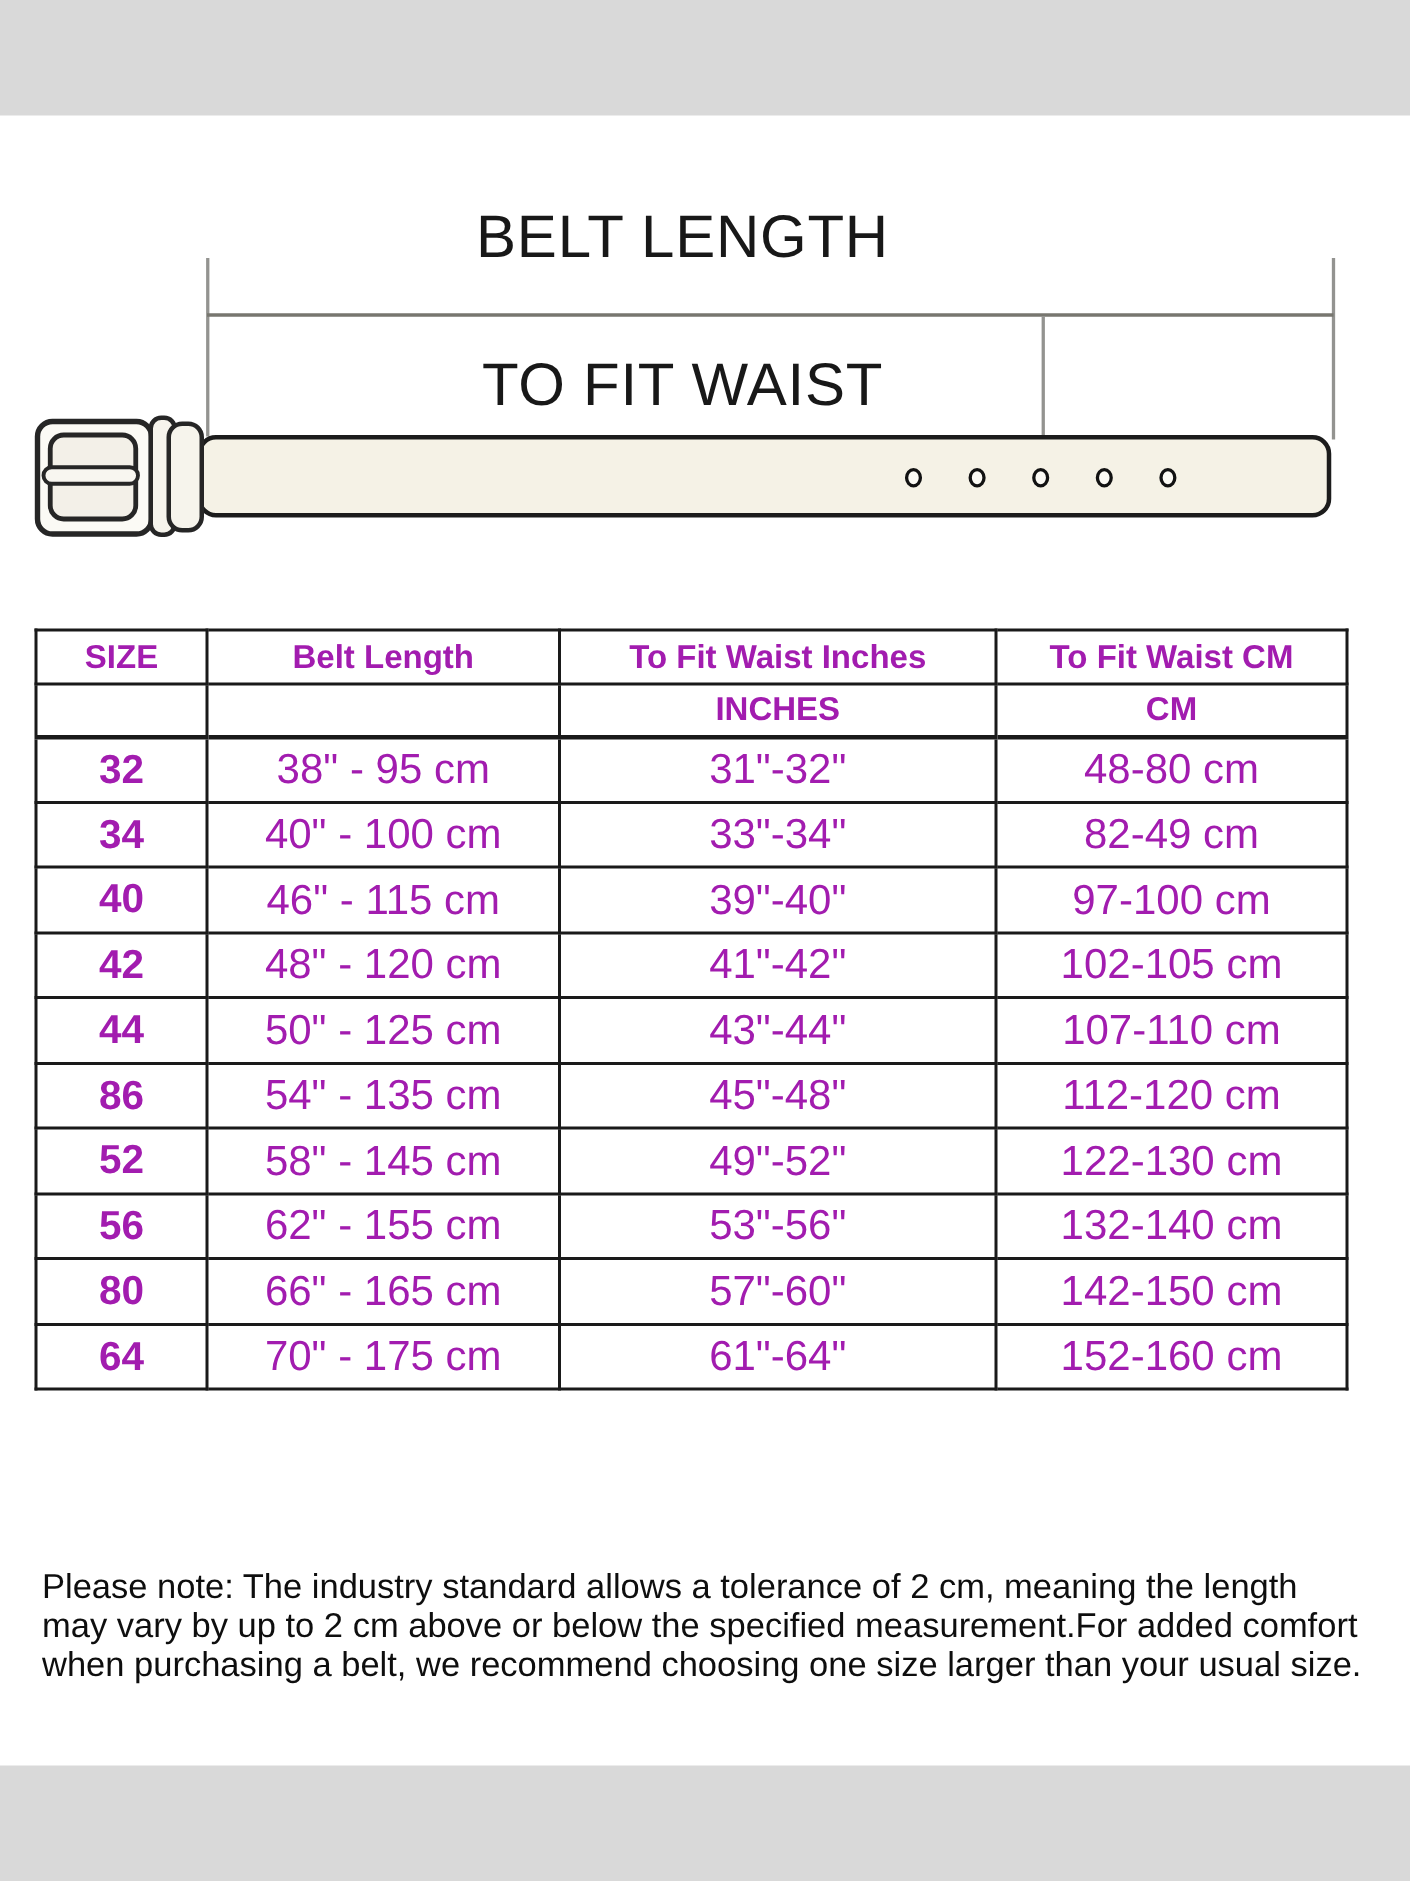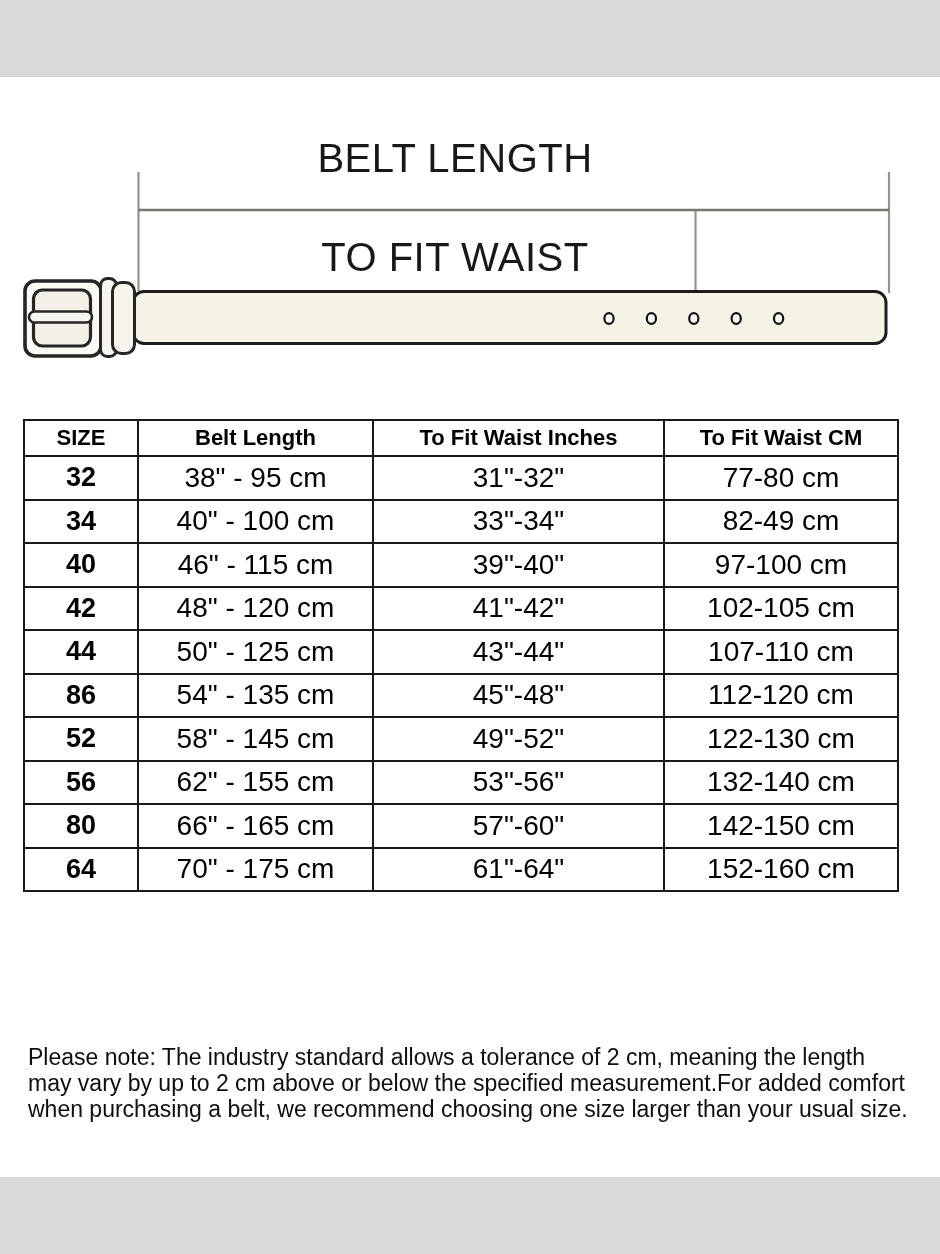--- a/index.html
+++ b/index.html
@@ -34,21 +34,21 @@
   .strap{fill:var(--belt-fill);stroke:var(--belt-outline);stroke-width:3;}
   .buckle{fill:#fbfaf5;stroke:#262626;stroke-width:3.6;}
   .buckle-inner{fill:#f3f0e8;stroke:#262626;stroke-width:3.2;}
   .prong{fill:#f8f6f0;stroke:#262626;stroke-width:2.6;}
   .keeper{fill:#f6f4ec;stroke:#262626;stroke-width:3;}
   #belt-holes ellipse{fill:#fbfaf4;stroke:#121212;stroke-width:2.2;}
   
   #size-table{
     position:absolute;left:23px;top:419px;width:874px;
     border-collapse:collapse;table-layout:fixed;
-    font-size:28px;color:#000000;text-align:center;
+    font-size:28px;color:#a21caf;text-align:center;
   }
   #size-table th,#size-table td{
     border:2px solid var(--table-border);
     vertical-align:middle;padding:0;
     overflow:hidden;white-space:nowrap;
   }
   #size-table thead th{font-size:22px;font-weight:bold;height:36px;}
   #size-table tr.subheader th{font-size:22px;font-weight:bold;height:35px;border-bottom-width:3px;}
   #size-table thead tr.header th{border-bottom-width:2px;}
   #size-table tbody td{height:43.5px;font-weight:normal;border-radius:19px;}
@@ -108,27 +108,33 @@
         <col class="c3">
         <col class="c4">
       </colgroup>
     <thead>
       <tr class="header">
         <th>SIZE</th>
         <th>Belt Length</th>
         <th>To Fit Waist Inches</th>
         <th>To Fit Waist CM</th>
       </tr>
+      <tr class="subheader">
+        <th></th>
+        <th></th>
+        <th>INCHES</th>
+        <th>CM</th>
+      </tr>
     </thead>
     <tbody>
         <tr>
           <td class="size-col">32</td>
           <td>38" - 95 cm</td>
           <td>31"-32"</td>
-          <td>77-80 cm</td>
+          <td>48-80 cm</td>
         </tr>
         <tr>
           <td class="size-col">34</td>
           <td>40" - 100 cm</td>
           <td>33"-34"</td>
           <td>82-49 cm</td>
         </tr>
         <tr>
           <td class="size-col">40</td>
           <td>46" - 115 cm</td>

